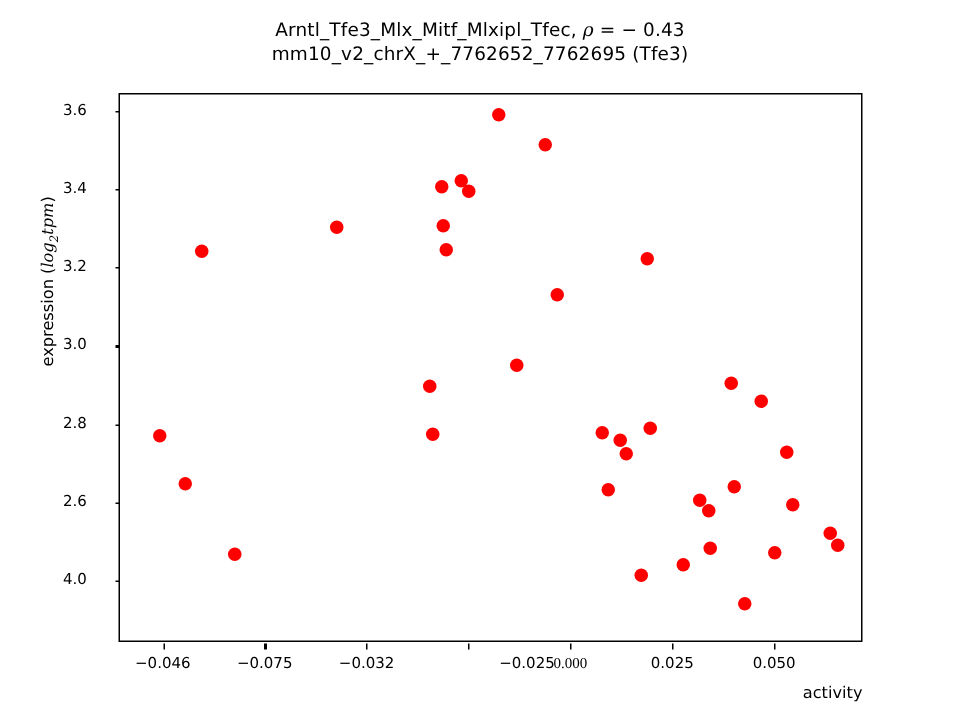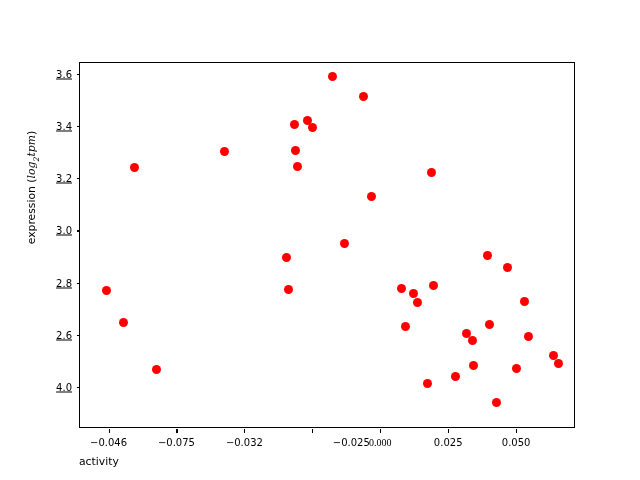--- a/index.html
+++ b/index.html
@@ -85,32 +85,31 @@
     transform: translateX(-50%);
     white-space: nowrap;
   }
   .ytick-label {
     position: absolute;
     left: -8px;
     font-size: 10px;
     color: #000000;
     transform: translateY(-50%);
     white-space: nowrap;
-    text-align: right;
+    text-align: left;
     width: 30px;
     margin-left: -30px;
-    text-decoration: underline;
   }
   
   #xlabel {
     position: absolute;
     left: 79px;
     top: 455px;
     width: 496px;
-    text-align: left;
+    text-align: right;
     font-size: 10.8px;
     color: #000000;
   }
   #ylabel {
     position: absolute;
     left: -150px;
     top: 180px;
     width: 366px;
     text-align: center;
     font-size: 10.8px;
@@ -120,20 +119,24 @@
     white-space: nowrap;
   }
   sub { font-size: 0.72em; }
 </style>
 </head>
 <body>
 
 <div id="figure">
 
   <div id="title-block">
+    <span class="title-line">
+      <span>Arntl_Tfe3_Mlx_Mitf_Mlxipl_Tfec</span><span>, </span><span class="mathit">ρ</span><span> = </span><span>− 0.43</span>
+    </span>
+    <span class="title-line">mm10_v2_chrX_+_7762652_7762695 (Tfe3)</span>
   </div>
 
   <div id="axes">
     <div id="plot-area">
         <div class="point" style="left: 26.3575px; top: 227.337px; background: rgb(255, 0, 0); width: 9px; height: 9px; margin-left: -4.5px; margin-top: -4.5px;"></div>
         <div class="point" style="left: 43.7481px; top: 259.125px; background: rgb(255, 0, 0); width: 9px; height: 9px; margin-left: -4.5px; margin-top: -4.5px;"></div>
         <div class="point" style="left: 54.3454px; top: 104.614px; background: rgb(255, 0, 0); width: 9px; height: 9px; margin-left: -4.5px; margin-top: -4.5px;"></div>
         <div class="point" style="left: 76.8988px; top: 306.807px; background: rgb(255, 0, 0); width: 9px; height: 9px; margin-left: -4.5px; margin-top: -4.5px;"></div>
         <div class="point" style="left: 144.287px; top: 88.4596px; background: rgb(255, 0, 0); width: 9px; height: 9px; margin-left: -4.5px; margin-top: -4.5px;"></div>
         <div class="point" style="left: 206.784px; top: 194.767px; background: rgb(255, 0, 0); width: 9px; height: 9px; margin-left: -4.5px; margin-top: -4.5px;"></div>

